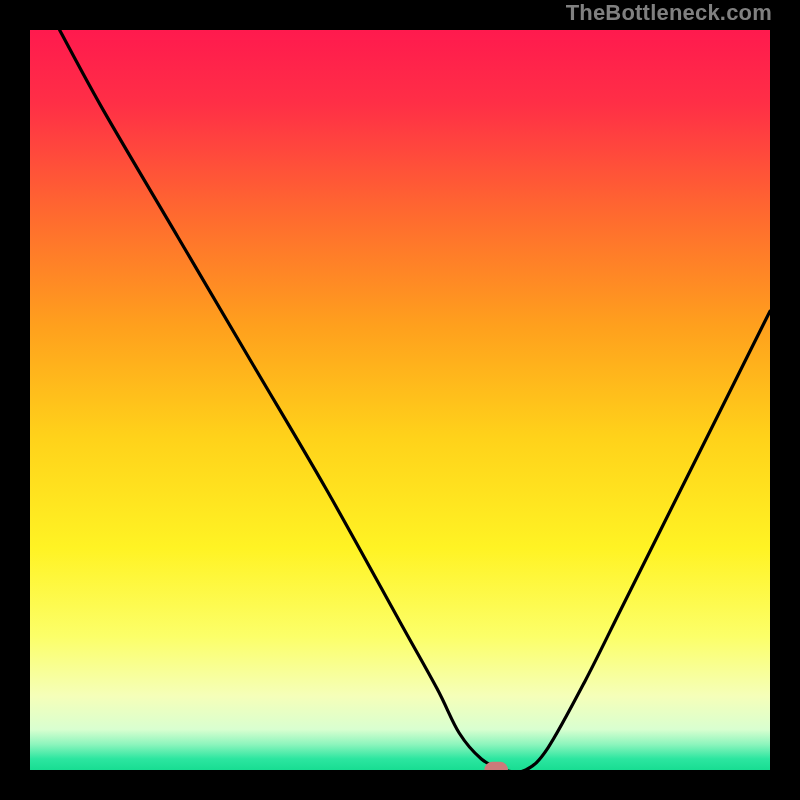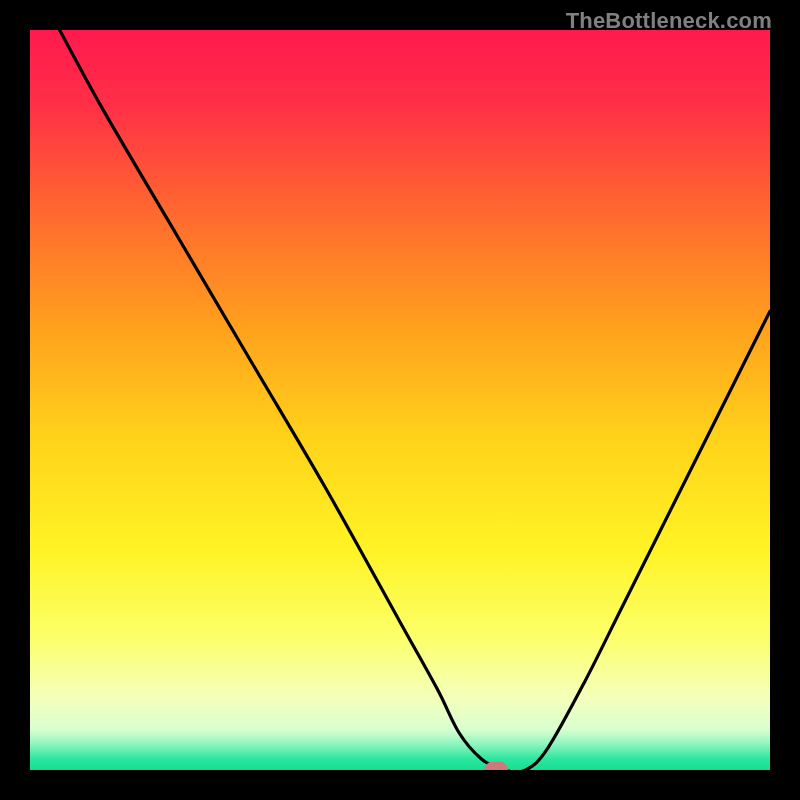--- a/index.html
+++ b/index.html
@@ -18,21 +18,21 @@
   }
   .plot-area {
     position: absolute;
     left: 30px;
     top: 30px;
     width: 740px;
     height: 740px;
   }
   .watermark {
     position: absolute;
-    top: 8px;
+    top: 0;
     right: 28px;
     font-family: Arial, Helvetica, sans-serif;
     font-size: 22px;
     font-weight: bold;
     color: #808080;
     letter-spacing: 0.2px;
   }
   svg { display: block; }
 </style>
 </head>

